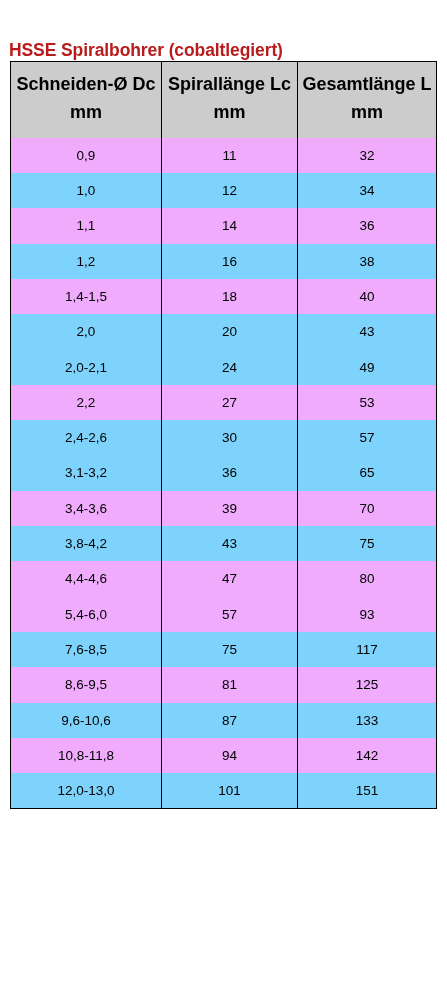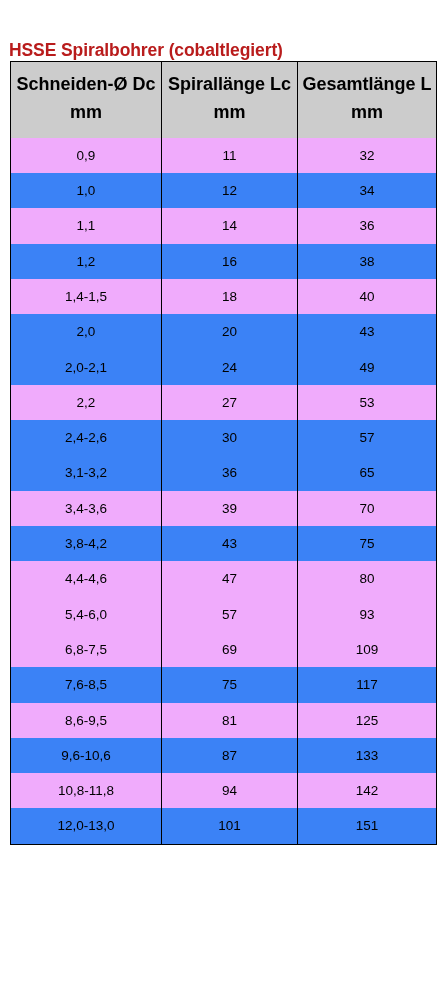--- a/index.html
+++ b/index.html
@@ -69,21 +69,21 @@
     font-weight: normal;
     text-align: center;
     padding: 0;
     height: 35.3px;
     line-height: 35.3px;
     border-right: 1.5px solid #000000;
     white-space: nowrap;
   }
   table.spec tbody td:last-child { border-right: none; }
   table.spec tbody tr.odd td { background: #f0abfc; }
-  table.spec tbody tr.even td { background: #3b82f6; }
+  table.spec tbody tr.even td { background: #7dd3fc; }
 </style>
 </head>
 <body>
 
 <div class="page">
 
   <div class="doc-title">HSSE Spiralbohrer (cobaltlegiert)</div>
 
   <div class="table-wrap">
     <table class="spec">
@@ -172,25 +172,20 @@
           <tr class="odd">
             <td>4,4-4,6</td>
             <td>47</td>
             <td>80</td>
           </tr>
           <tr class="odd">
             <td>5,4-6,0</td>
             <td>57</td>
             <td>93</td>
           </tr>
-          <tr class="odd">
-            <td>6,8-7,5</td>
-            <td>69</td>
-            <td>109</td>
-          </tr>
           <tr class="even">
             <td>7,6-8,5</td>
             <td>75</td>
             <td>117</td>
           </tr>
           <tr class="odd">
             <td>8,6-9,5</td>
             <td>81</td>
             <td>125</td>
           </tr>

